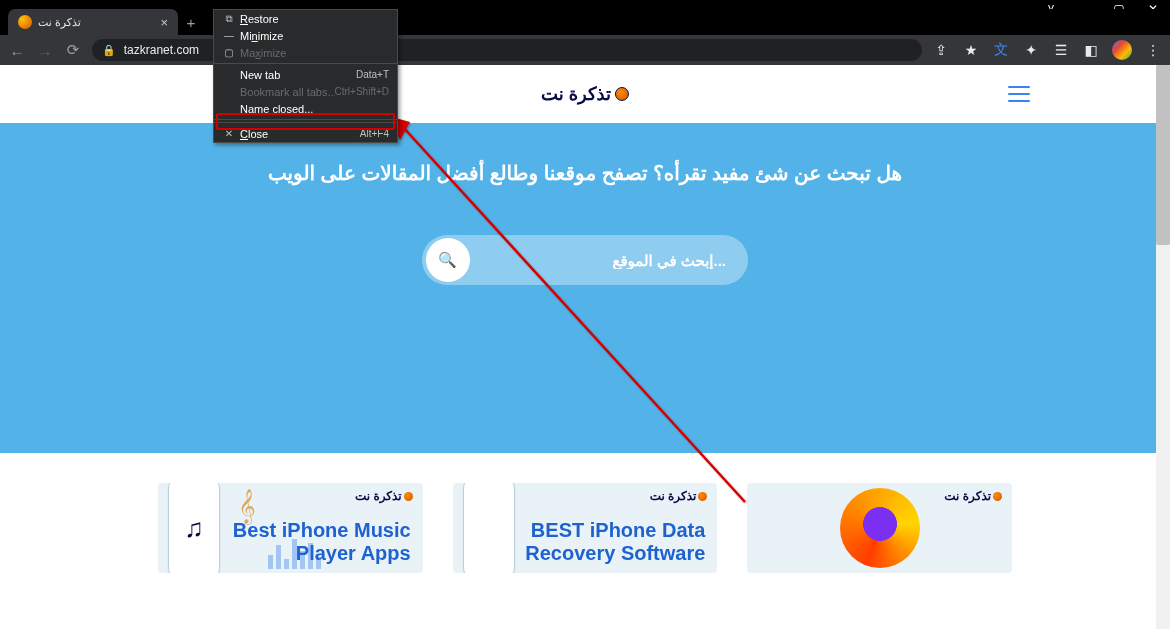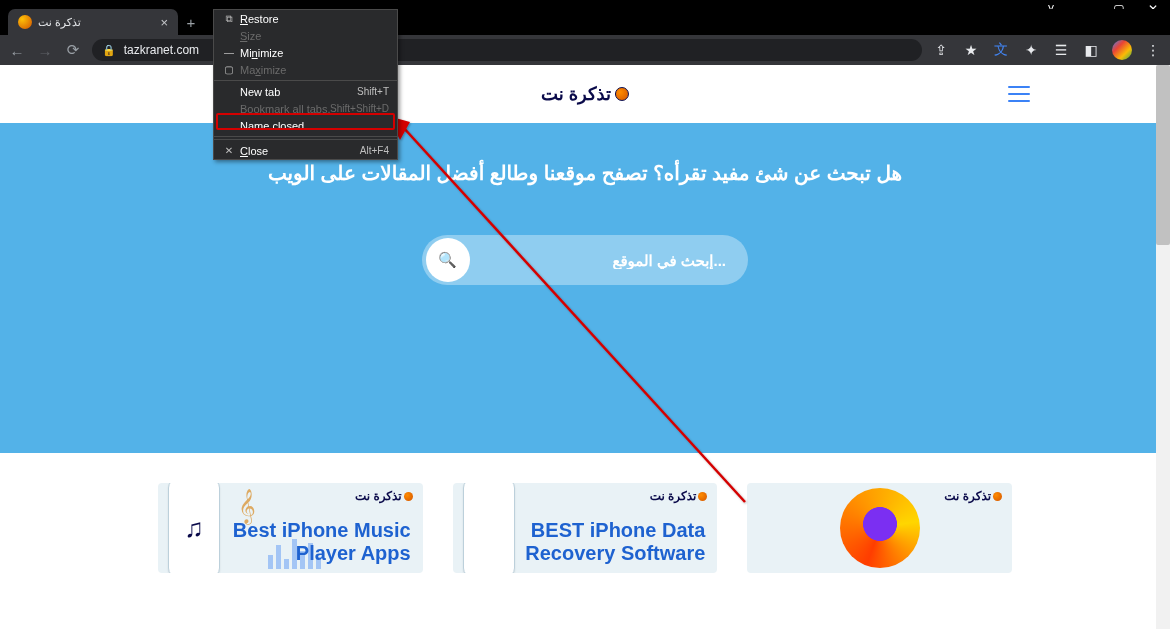--- a/index.html
+++ b/index.html
@@ -117,45 +117,40 @@
     <div class="tool-icon">⋮</div>
   </div>
 </div>
 
 <div class="ctxmenu" id="ctxmenu">
     <div class="ctx-item">
       <span class="ctx-icon">⧉</span>
       <span class="ctx-label"><span class="ul">R</span>estore</span>
       <span class="ctx-short"></span>
     </div>
-    <div class="ctx-item disabled">
-      <span class="ctx-icon"></span>
-      <span class="ctx-label"><span class="ul">S</span>ize</span>
-      <span class="ctx-short"></span>
-    </div>
     <div class="ctx-item">
       <span class="ctx-icon">—</span>
       <span class="ctx-label">Mi<span class="ul">n</span>imize</span>
       <span class="ctx-short"></span>
     </div>
     <div class="ctx-item disabled">
       <span class="ctx-icon">▢</span>
       <span class="ctx-label">Ma<span class="ul">x</span>imize</span>
       <span class="ctx-short"></span>
     </div>
     <div class="ctx-sep"></div>
     <div class="ctx-item">
       <span class="ctx-icon"></span>
       <span class="ctx-label">New tab</span>
-      <span class="ctx-short">Shift+T</span>
+      <span class="ctx-short">Data+T</span>
     </div>
     <div class="ctx-item disabled">
       <span class="ctx-icon"></span>
       <span class="ctx-label">Bookmark all tabs...</span>
-      <span class="ctx-short">Shift+Shift+D</span>
+      <span class="ctx-short">Ctrl+Shift+D</span>
     </div>
     <div class="ctx-item">
       <span class="ctx-icon"></span>
       <span class="ctx-label">Name closed...</span>
       <span class="ctx-short"></span>
     </div>
     <div class="ctx-sep"></div>
     <div class="ctx-sep"></div>
     <div class="ctx-item">
       <span class="ctx-icon">✕</span>

